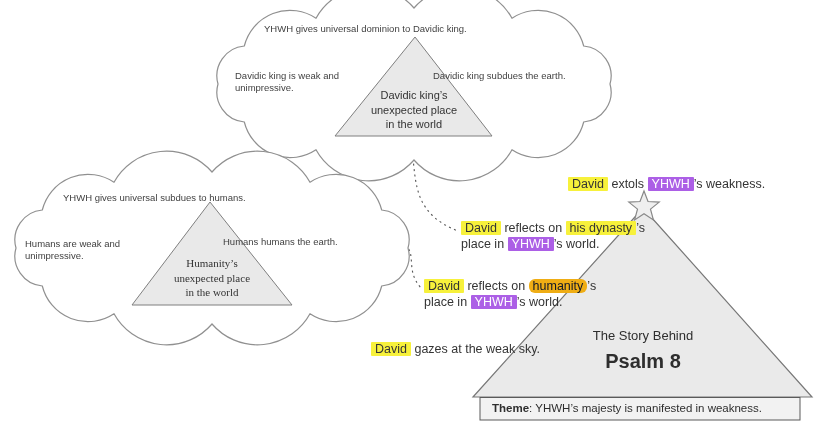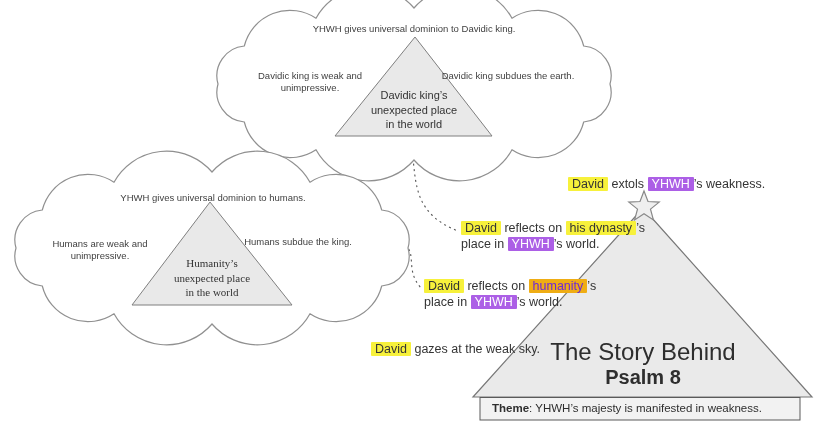--- a/index.html
+++ b/index.html
@@ -11,29 +11,29 @@
     --shape-fill:#E9E9E9;
     --shape-stroke:#7F7F7F;
   }
   html,body{margin:0;padding:0;background:#ffffff;}
   #canvas{
     position:relative;width:825px;height:436px;background:#ffffff;
     font-family:"Liberation Sans", sans-serif;color:var(--text-color);
     overflow:hidden;
   }
   #shapes{position:absolute;left:0;top:0;}
-  .lbl{position:absolute;font-size:9.5px;line-height:12px;text-align:center;color:var(--text-color);}
+  .lbl{position:absolute;font-size:9.5px;line-height:12px;text-align:left;color:var(--text-color);}
   .tri-label{position:absolute;font-size:11px;line-height:14.5px;text-align:center;color:#333;}
   .ann{position:absolute;font-size:12.5px;line-height:16px;color:#343434;white-space:nowrap;}
   .hl{padding:0 4px;border-radius:1px;}
   .hl-y{background:var(--highlight-yellow);color:#343434;}
-  .hl-o{background:var(--highlight-orange);color:#6d28d9;}
+  .hl-o{background:var(--highlight-orange);color:#0f172a;border-radius:6px;}
   .hl-p{background:var(--highlight-purple);color:#ffffff;}
   .mtn-title{position:absolute;left:490px;top:324px;width:306px;text-align:center;color:#2e2e2e;}
-  .mtn-line1{font-size:24px;line-height:24px;margin-top:16px;}
+  .mtn-line1{font-size:13px;line-height:24px;}
   .mtn-line2{font-size:20px;line-height:26px;font-weight:bold;}
   .theme{position:absolute;left:467px;top:402px;width:320px;text-align:center;font-size:11.5px;color:#2e2e2e;}
   .theme b{font-weight:bold;}
 </style>
 </head>
 <body>
 
 <div id="canvas">
 
   <svg id="shapes" width="825" height="436" viewBox="0 0 825 436">
@@ -72,23 +72,23 @@
 
   <div class="lbl" style="left:264px;top:23px;width:300px;">YHWH gives universal dominion to Davidic king.</div>
   <div class="lbl" style="left:235px;top:70px;width:150px;">Davidic king is weak and unimpressive.</div>
   <div class="lbl" style="left:433px;top:70px;width:150px;">Davidic king subdues the earth.</div>
   <div class="tri-label" style="left:339px;top:88px;width:150px;">
     <div>Davidic king’s</div>
     <div>unexpected place</div>
     <div>in the world</div>
   </div>
 
-  <div class="lbl" style="left:63px;top:192px;width:300px;">YHWH gives universal dominion to humans.</div>
+  <div class="lbl" style="left:63px;top:192px;width:300px;">YHWH gives universal subdues to humans.</div>
   <div class="lbl" style="left:25px;top:238px;width:150px;">Humans are weak and unimpressive.</div>
-  <div class="lbl" style="left:223px;top:236px;width:150px;">Humans subdue the king.</div>
+  <div class="lbl" style="left:223px;top:236px;width:150px;">Humans humans the earth.</div>
   <div class="tri-label" style="left:137px;top:256px;width:150px;font-family:Liberation Serif, serif;">
     <div>Humanity’s</div>
     <div>unexpected place</div>
     <div>in the world</div>
   </div>
 
   <div class="ann" style="left:568px;top:176px;">
     <span class="hl hl-y">David</span><span> extols </span><span class="hl hl-p">YHWH</span><span>’s weakness.</span>
   </div>
 

